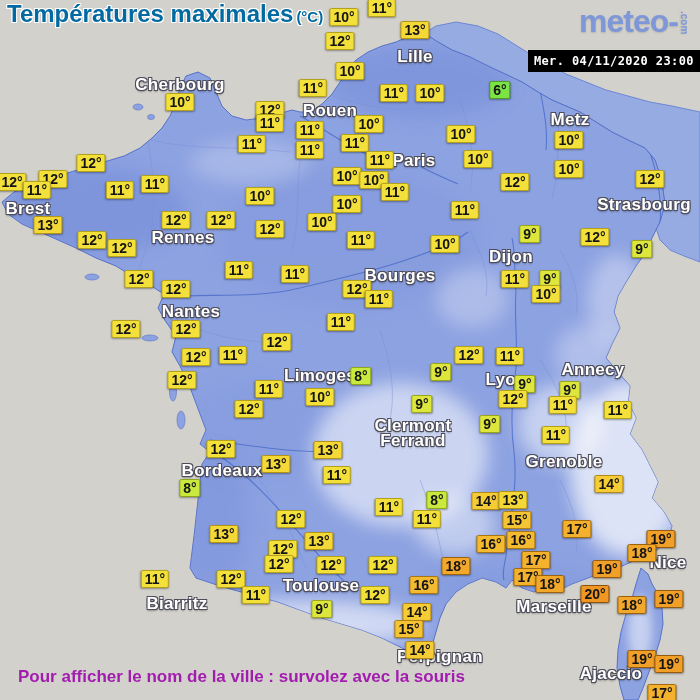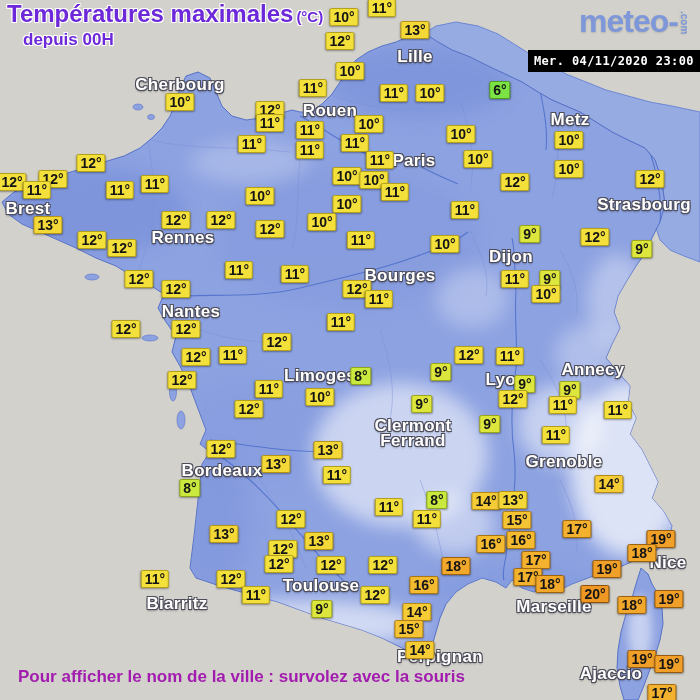--- a/index.html
+++ b/index.html
@@ -5,21 +5,21 @@
   html,body{margin:0;padding:0;background:#d3d1cb;}
   #stage{position:relative;width:700px;height:700px;overflow:hidden;background:#d3d1cb;
          font-family:"Liberation Sans",sans-serif;}
   #map-svg{position:absolute;left:0;top:0;width:700px;height:700px;}
   .city{position:absolute;transform:translate(-50%,-50%);font-weight:bold;font-size:17px;
         color:#fff;white-space:pre-line;text-align:center;letter-spacing:.3px;line-height:15px;
         text-shadow:-1px -1px 0 #4c4c5a,1px -1px 0 #4c4c5a,-1px 1px 0 #4c4c5a,1px 1px 0 #4c4c5a,0 2px 2px rgba(0,0,0,.35);}
   .badge{position:absolute;transform:translate(-50%,-50%);font-weight:bold;font-size:14px;
          color:#141414;line-height:16px;padding:0 3px;border:1px solid #b3a11c;border-radius:2px;
          background:#f3e03a;box-shadow:0 1px 2px rgba(0,0,0,.35);white-space:nowrap;}
-  #title-block{position:absolute;left:7px;top:1px;color:#6d28d9;
+  #title-block{position:absolute;left:7px;top:1px;color:#0369a1;
         text-shadow:-1px -1px 0 #fff,1px -1px 0 #fff,-1px 1px 0 #fff,1px 1px 0 #fff;}
   #page-title{font-size:24px;font-weight:bold;line-height:26px;}
   #title-unit{font-size:15px;font-weight:bold;margin-left:3px;}
   #subtitle{font-size:17px;font-weight:bold;margin-left:16px;line-height:19px;}
   #logo{position:absolute;top:4px;right:11px;display:flex;align-items:center;
         font-weight:bold;font-size:32px;letter-spacing:-1px;line-height:34px;
         text-shadow:0 1px 2px rgba(0,0,0,.15);}
   #logo .p1{color:#7d97d9;} #logo .p2{color:#f0a12d;}
   #logo .suffix{writing-mode:vertical-rl;font-size:10px;letter-spacing:0;color:#7d97d9;
         margin-top:3px;margin-left:1px;line-height:10px;}
@@ -261,21 +261,20 @@
       <div class="badge" style="left: 420px; top: 650px; background: rgb(245, 204, 54); border-color: rgb(179, 138, 21);">14°</div>
       <div class="badge" style="left: 642px; top: 659px; background: rgb(240, 159, 40); border-color: rgb(150, 90, 12);">19°</div>
       <div class="badge" style="left: 669px; top: 664px; background: rgb(240, 159, 40); border-color: rgb(150, 90, 12);">19°</div>
       <div class="badge" style="left: 662px; top: 693px; background: rgb(243, 177, 46); border-color: rgb(162, 106, 15);">17°</div>
     </div>
 
   <div id="title-block">
     <div id="page-title">
       <span>Températures maximales</span><span id="title-unit">(°C)</span>
     </div>
-    <div id="subtitle">depuis 00H</div>
   </div>
 
   <div id="logo">
     <span class="p1">meteo-</span>
     <span class="suffix">.com</span>
   </div>
 
   <div id="datetime">Mer. 04/11/2020 23:00</div>
 
   <div id="footer-hint">Pour afficher le nom de la ville : survolez avec la souris</div>

